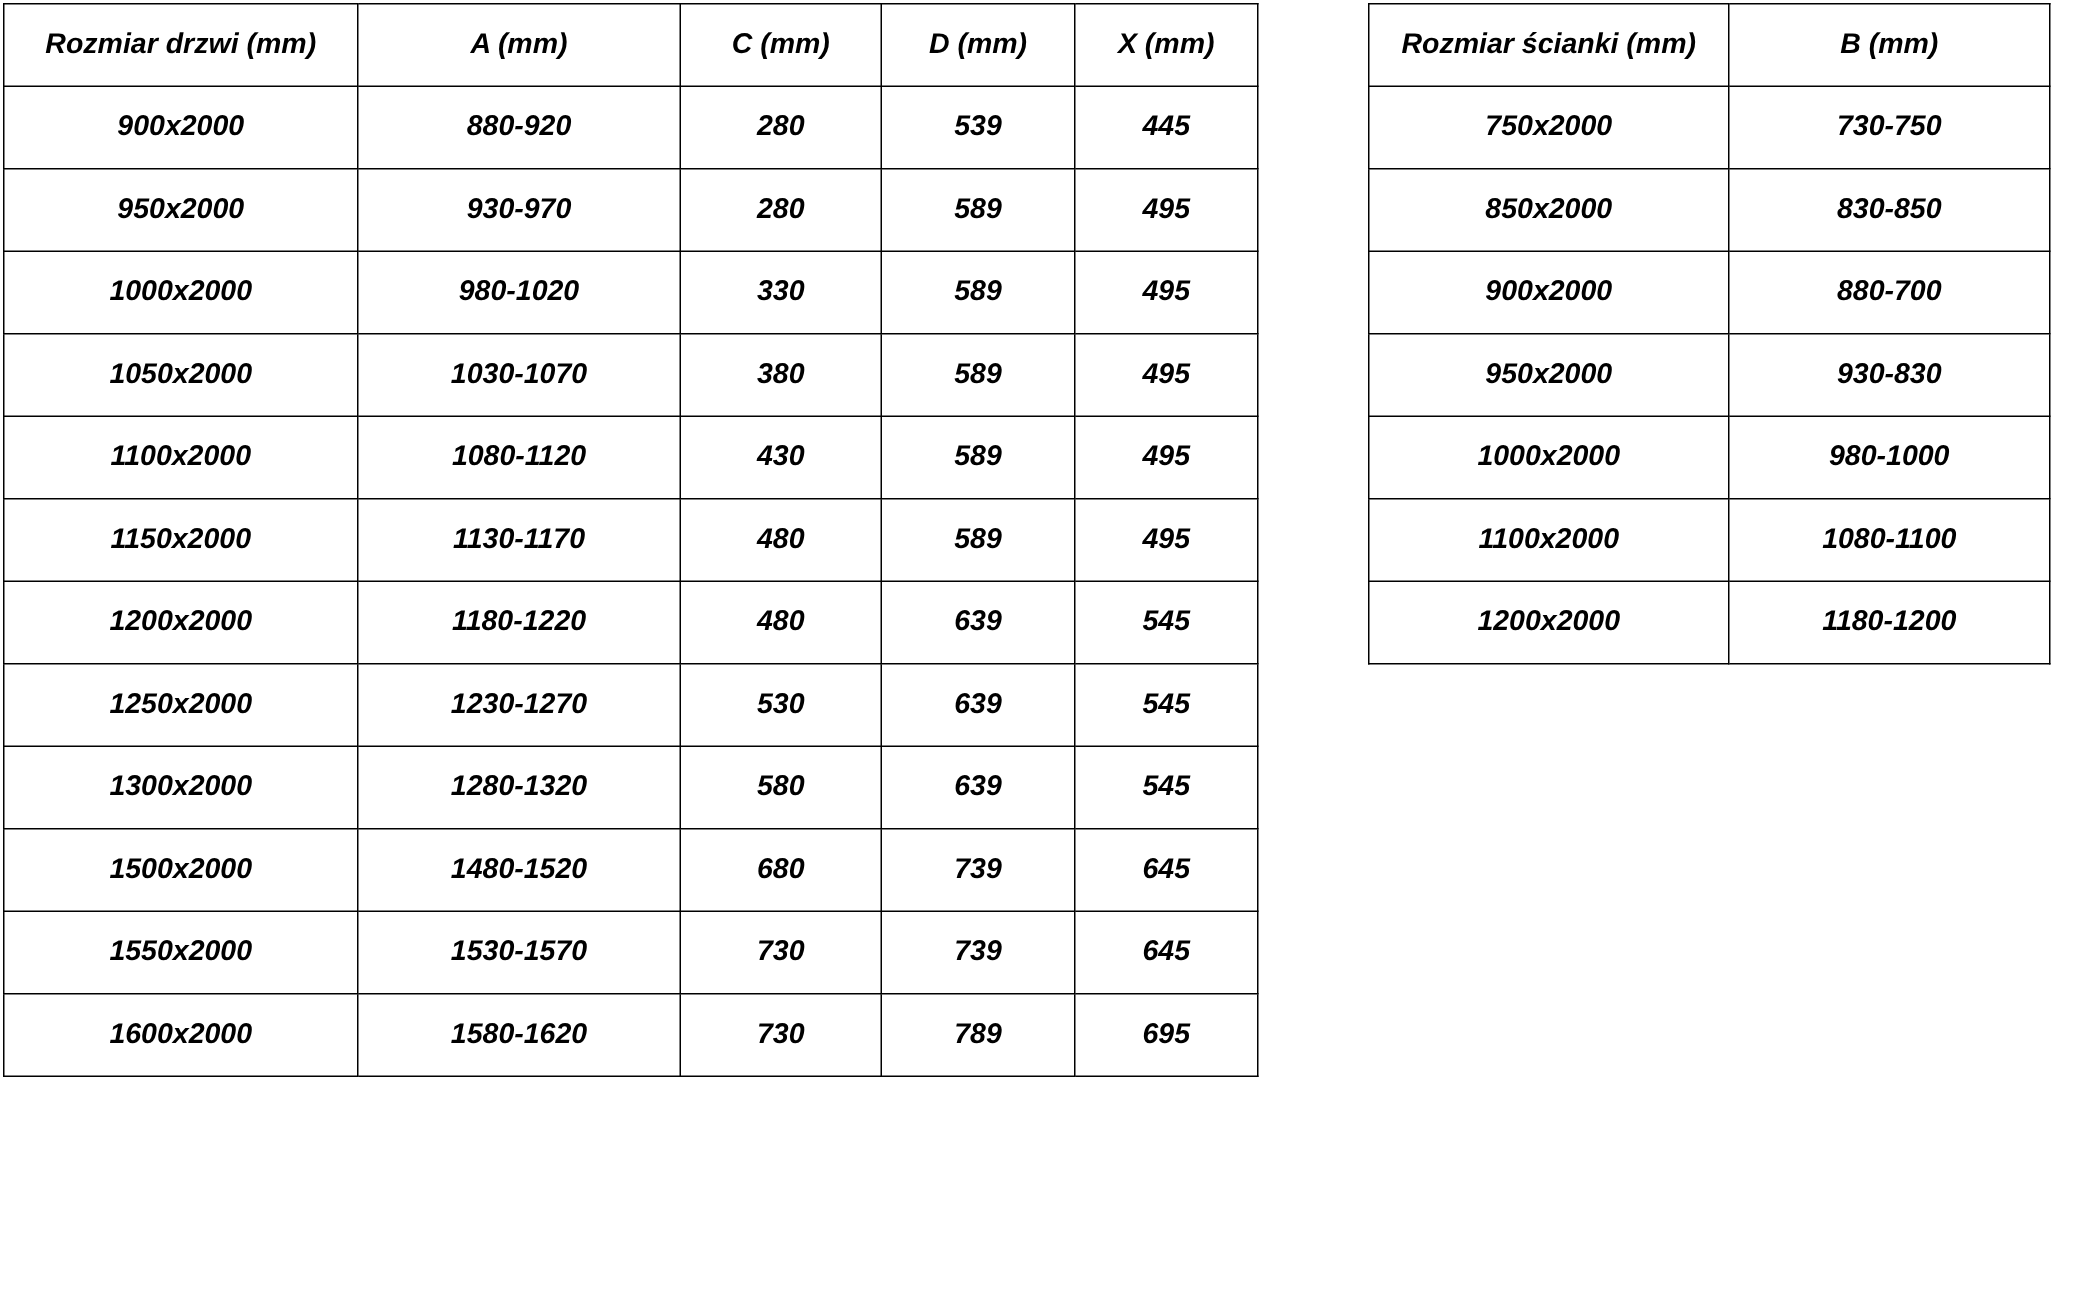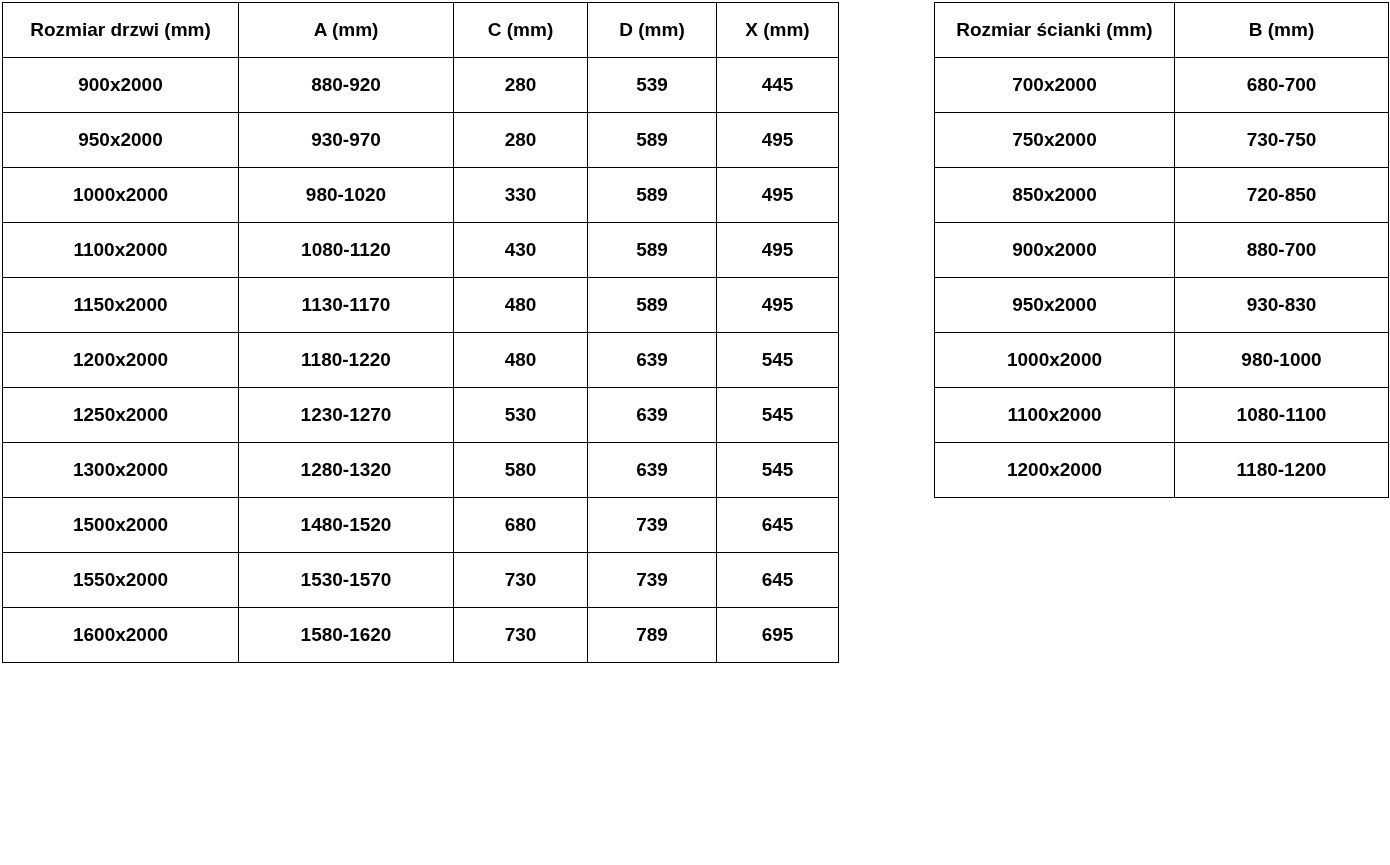--- a/index.html
+++ b/index.html
@@ -11,20 +11,21 @@
     width: 1390px;
     height: 865px;
     font-family: "Liberation Sans", sans-serif;
     color: #000000;
     overflow: hidden;
   }
   .page {
     position: relative;
     width: 1390px;
     height: 784px;
+    font-style: italic;
   }
   table {
     border-collapse: collapse;
     table-layout: fixed;
   }
   td, th {
     border: 1px solid #000000;
     text-align: center;
     vertical-align: middle;
     font-size: 19px;
@@ -43,21 +44,21 @@
   }
   #doors-table col.c0 { width: 236px; }
   #doors-table col.c1 { width: 215px; }
   #doors-table col.c2 { width: 134px; }
   #doors-table col.c3 { width: 129px; }
   #doors-table col.c4 { width: 122px; }
 
   
   #wall-table {
     position: absolute;
-    left: 934px;
+    left: 912px;
     top: 2px;
     width: 454px;
   }
   #wall-table col.w0 { width: 240px; }
   #wall-table col.w1 { width: 214px; }
 </style>
 </head>
 <body>
 
 <div class="page">
@@ -95,20 +96,27 @@
           <td>495</td>
         </tr>
         <tr>
           <td>1000x2000</td>
           <td>980-1020</td>
           <td>330</td>
           <td>589</td>
           <td>495</td>
         </tr>
         <tr>
+          <td>1050x2000</td>
+          <td>1030-1070</td>
+          <td>380</td>
+          <td>589</td>
+          <td>495</td>
+        </tr>
+        <tr>
           <td>1100x2000</td>
           <td>1080-1120</td>
           <td>430</td>
           <td>589</td>
           <td>495</td>
         </tr>
         <tr>
           <td>1150x2000</td>
           <td>1130-1170</td>
           <td>480</td>
@@ -166,30 +174,26 @@
         <col class="w1">
     </colgroup>
     <thead>
       <tr>
         <th>Rozmiar ścianki (mm)</th>
         <th>B (mm)</th>
       </tr>
     </thead>
     <tbody id="wall-body">
         <tr>
-          <td>700x2000</td>
-          <td>680-700</td>
-        </tr>
-        <tr>
           <td>750x2000</td>
           <td>730-750</td>
         </tr>
         <tr>
           <td>850x2000</td>
-          <td>720-850</td>
+          <td>830-850</td>
         </tr>
         <tr>
           <td>900x2000</td>
           <td>880-700</td>
         </tr>
         <tr>
           <td>950x2000</td>
           <td>930-830</td>
         </tr>
         <tr>

